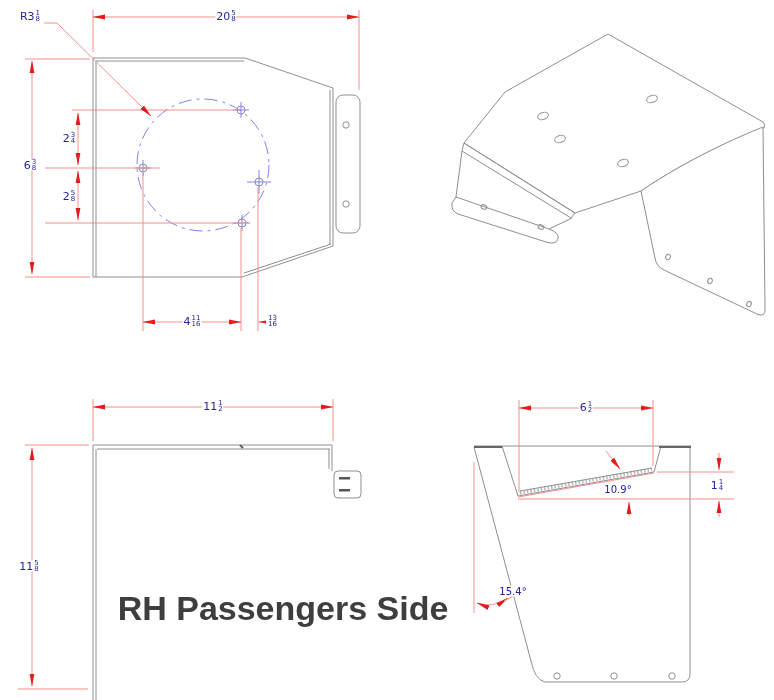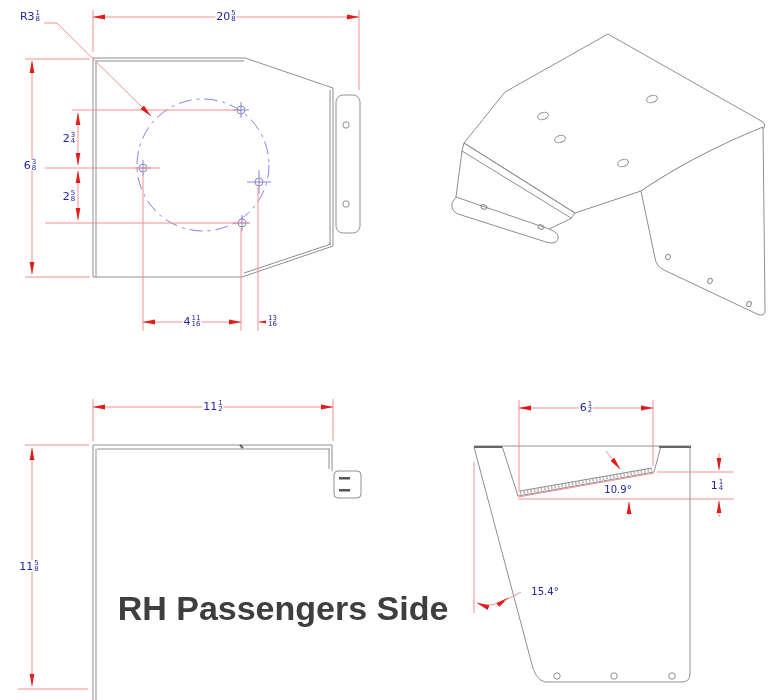--- a/index.html
+++ b/index.html
@@ -198,18 +198,18 @@
 <div class="dim-label deg" style="left:618px;top:489px">
   <span>10.9°</span>
 </div>
 <div class="dim-label" style="left:717px;top:485px">
   <span>1</span>
       <span class="frac">
         <span class="fn">1</span>
         <span class="fd">4</span>
       </span>
 </div>
-<div class="dim-label deg" style="left:545px;top:591px">
+<div class="dim-label deg" style="left:513px;top:591px">
   <span>15.4°</span>
 </div>
 
 <div class="title-line" style="left:283px;top:608px">RH Passengers Side</div>
 </div>
 
 </body></html>

